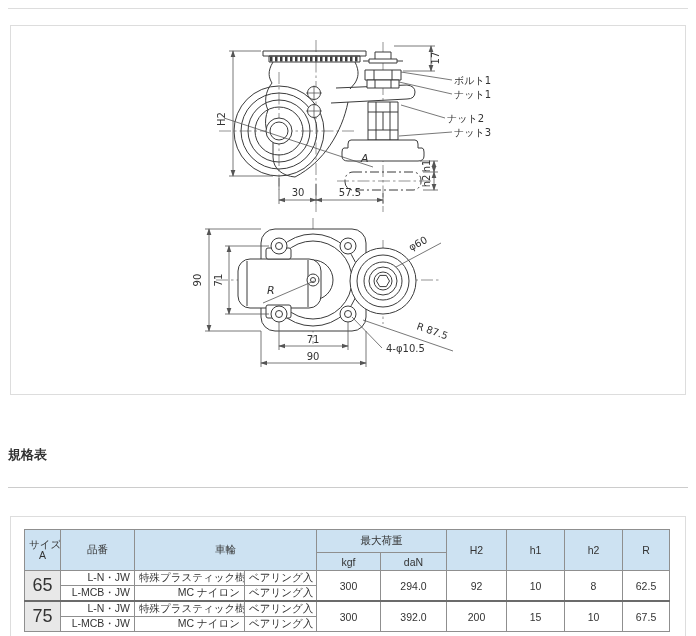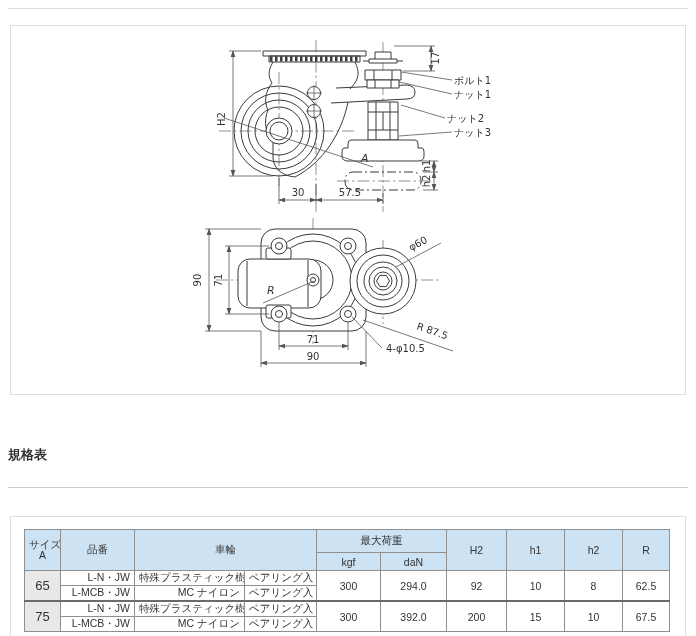--- a/index.html
+++ b/index.html
@@ -12,21 +12,21 @@
   .section-rule{position:absolute;left:8px;top:487px;width:680px;height:0;border-top:1px solid #ccc;}
   .table-panel{left:10px;top:516px;width:674px;height:124px;}
   table.spec{border-collapse:collapse;table-layout:fixed;width:645px;margin:12px 0 0 13px;
              font-size:10.5px;color:#333;}
   table.spec th,table.spec td{border:1px solid #8f8f8f;padding:0 4px;overflow:hidden;white-space:nowrap;}
   table.spec{border:1px solid #666;}
   table.spec thead th{background:#cde2f2;font-weight:normal;text-align:center;}
   table.spec thead tr.h1 th{height:22px;}
   table.spec thead tr.h2 th{height:17px;}
   table.spec tbody tr{height:15px;}
-  table.spec td.size{background:#e8e8e8;text-align:center;font-size:13px;}
+  table.spec td.size{background:#e8e8e8;text-align:center;font-size:18px;}
   table.spec td.txt{text-align:right;}
   table.spec td.num{text-align:center;}
   table.spec tr.grp td{border-top:2px solid #6b6b6b;}
   .hdr-2line{line-height:1.05;display:block;}
   
   .ol{stroke:#3b3b3b;stroke-width:1;fill:none;stroke-linejoin:round;}
   .olw{stroke:#3b3b3b;stroke-width:1;fill:#fff;stroke-linejoin:round;}
   .cl{stroke:#666;stroke-width:0.7;fill:none;stroke-dasharray:12 3 2.5 3;}
   .ph{stroke:#3b3b3b;stroke-width:1;fill:none;stroke-dasharray:9 3 2 3;}
   .dim{stroke:#555;stroke-width:0.8;fill:none;}

